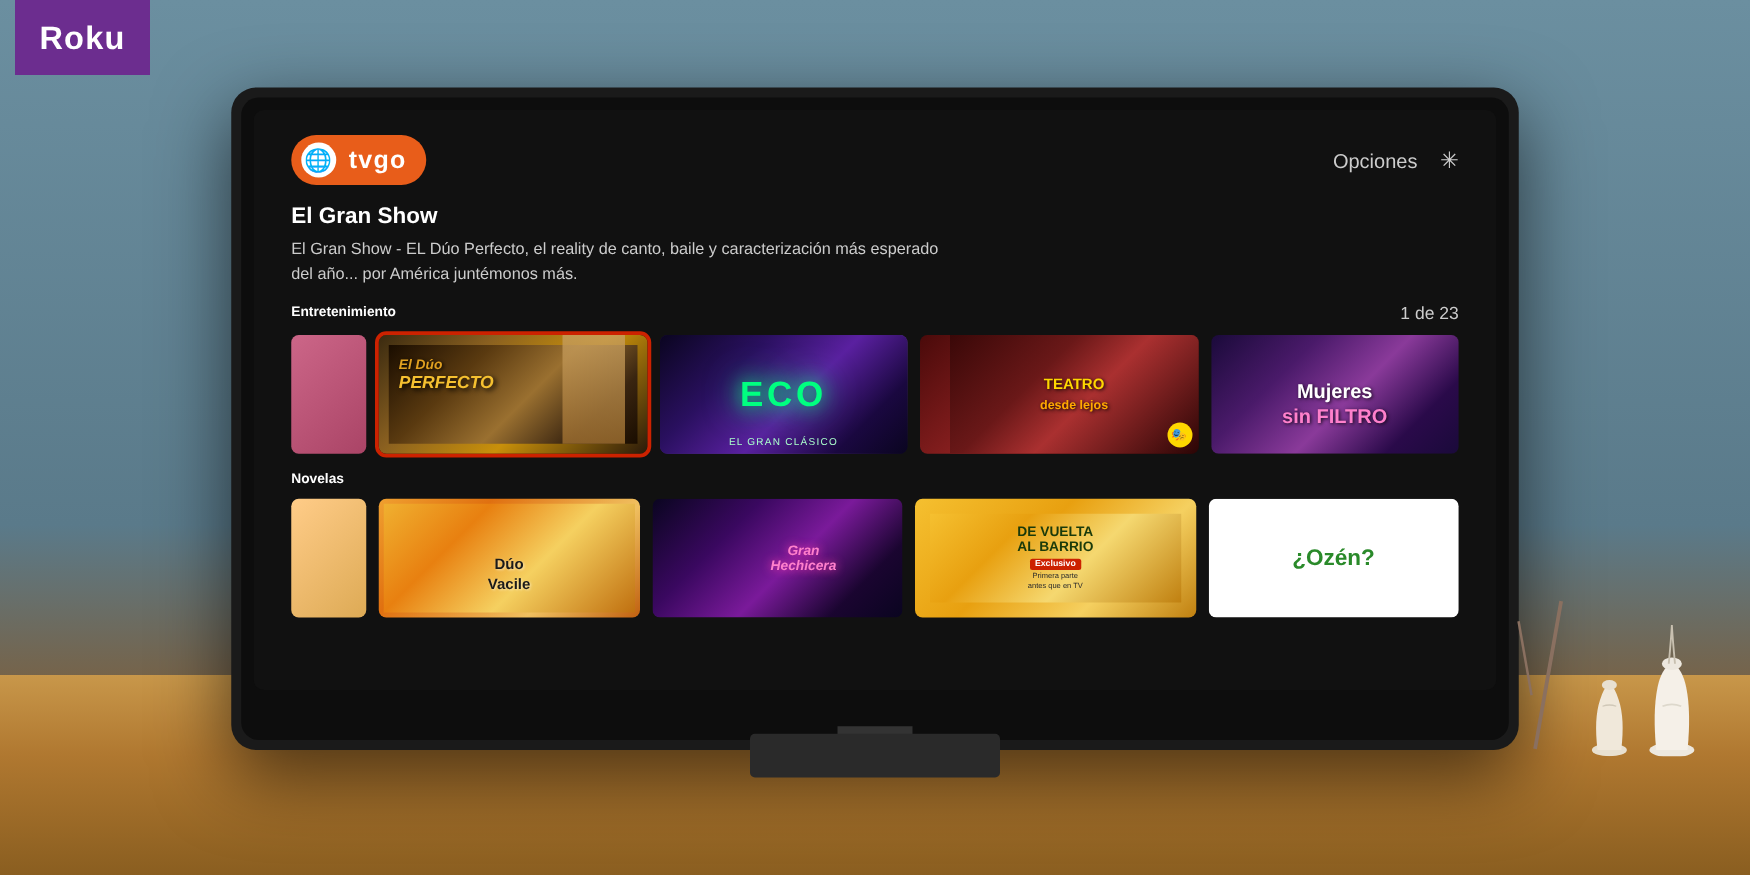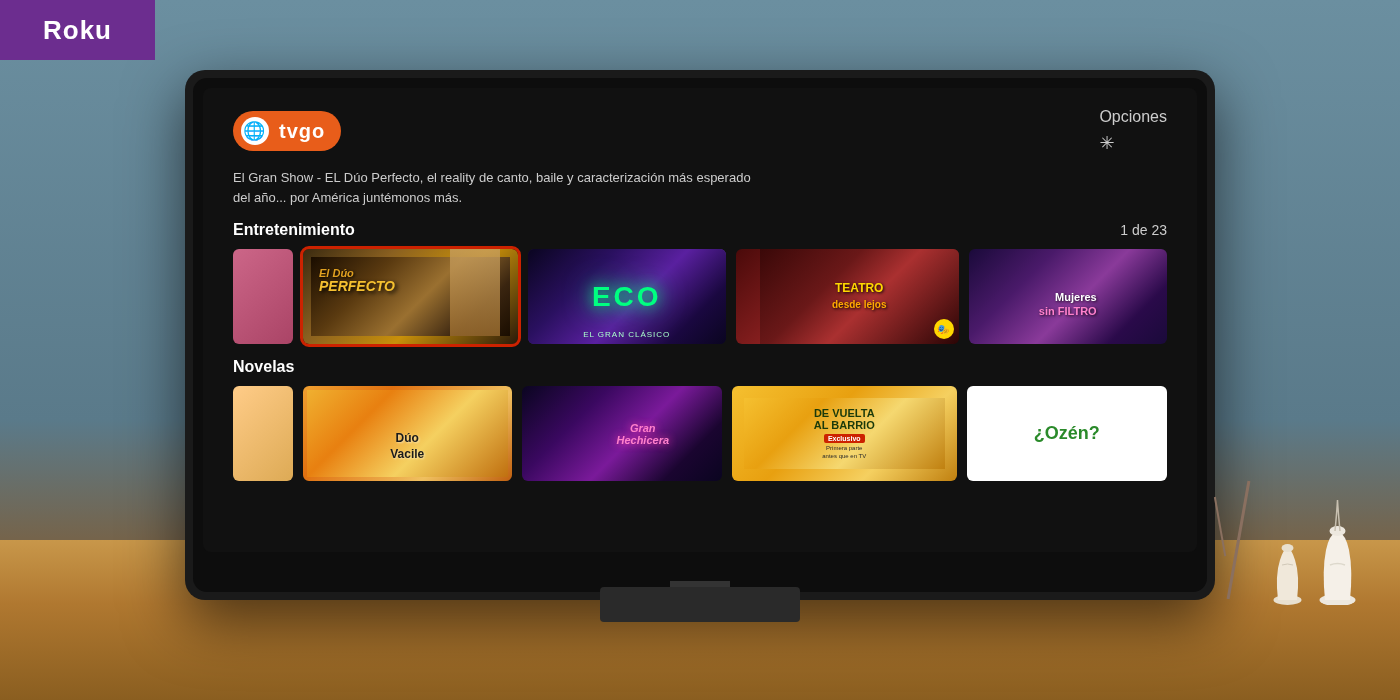--- a/index.html
+++ b/index.html
@@ -8,22 +8,22 @@
       height: 700px;
       background: #5a7a8a;
       font-family: Arial, sans-serif;
       overflow: hidden;
       position: relative;
     }
 
     
     .roku-logo {
       position: absolute;
-      top: 0; left: 0;
-      width: 155px; height: 60px;
+      top: 0; left: 12px;
+      width: 108px; height: 60px;
       background: #6c2d8f;
       display: flex; align-items: center; justify-content: center;
       z-index: 10;
     }
     .roku-logo span {
       color: white;
       font-size: 26px;
       font-weight: bold;
       letter-spacing: 1px;
     }
@@ -138,23 +138,22 @@
     .tvgo-text {
       color: white;
       font-size: 20px;
       font-weight: bold;
       letter-spacing: 1px;
     }
     .opciones {
       color: #ccc;
       font-size: 16px;
       display: flex;
-      align-items: flex-start;
-      gap: 6px;
-      flex-direction: column;
+      align-items: flex-end;
+      gap: 18px;
     }
     .opciones-star {
       font-size: 18px;
       color: #ccc;
     }
 
     
     .show-info {
       margin-bottom: 14px;
     }
@@ -172,21 +171,21 @@
     }
 
     
     .section-header {
       display: flex;
       justify-content: space-between;
       align-items: center;
       margin-bottom: 10px;
     }
     .section-title {
-      font-size: 16px;
+      font-size: 11px;
       font-weight: bold;
       color: white;
     }
     .section-count {
       font-size: 14px;
       color: #ccc;
     }
 
     
     .thumbnails-row {
@@ -327,20 +326,21 @@
             <div class="tvgo-globe">🌐</div>
             <span class="tvgo-text">tvgo</span>
           </div>
           <div class="opciones">
             <span>Opciones</span>
             <span class="opciones-star">✳</span>
           </div>
         </div>
 
         <div class="show-info">
+          <div class="show-title">El Gran Show</div>
           <div class="show-desc">El Gran Show - EL Dúo Perfecto, el reality de canto, baile y caracterización más esperado del año... por América juntémonos más.</div>
         </div>
 
         <div>
           <div class="section-header">
             <span class="section-title">Entretenimiento</span>
             <span class="section-count">1 de 23</span>
           </div>
           <div class="thumbnails-row">
 
@@ -365,21 +365,21 @@
 
             <div class="thumb thumb-teatro">
               <div style="width:100%;height:100%;background:linear-gradient(135deg,#3a0808 0%,#6a1818 35%,#aa3030 55%,#2a0505 100%);display:flex;align-items:center;justify-content:center;flex-direction:column;position:relative;">
                 <div style="font-size:12px;font-weight:bold;color:#ffd700;text-align:center;line-height:1.3;text-shadow:1px 1px 3px #000;">TEATRO<br><span style="font-size:10px;color:#ffaa00;">desde lejos</span></div>
                 <div style="position:absolute;bottom:5px;right:5px;width:20px;height:20px;background:#ffd700;border-radius:50%;display:flex;align-items:center;justify-content:center;font-size:10px;">🎭</div>
               </div>
             </div>
 
             <div class="thumb thumb-mujeres">
               <div style="width:100%;height:100%;background:linear-gradient(135deg,#1a0a3a 0%,#4a1a6a 30%,#8a3a9a 55%,#2a0a4a 80%,#1a0a3a 100%);display:flex;align-items:center;justify-content:center;flex-direction:column;">
-                <div style="font-size:11px;font-weight:900;color:white;text-align:right;line-height:1.2;text-shadow:1px 1px 3px rgba(0,0,0,0.8);margin-top:16px;">Mujeres<br><span style="color:#ff80cc;">sin FILTRO</span></div>
+                <div style="font-size:16px;font-weight:900;color:white;text-align:center;line-height:1.2;text-shadow:1px 1px 3px rgba(0,0,0,0.8);margin-top:16px;">Mujeres<br><span style="color:#ff80cc;">sin FILTRO</span></div>
               </div>
             </div>
           </div>
         </div>
 
         <div>
           <div class="section-header">
             <span class="section-title">Novelas</span>
           </div>
           <div class="thumbnails-row">

